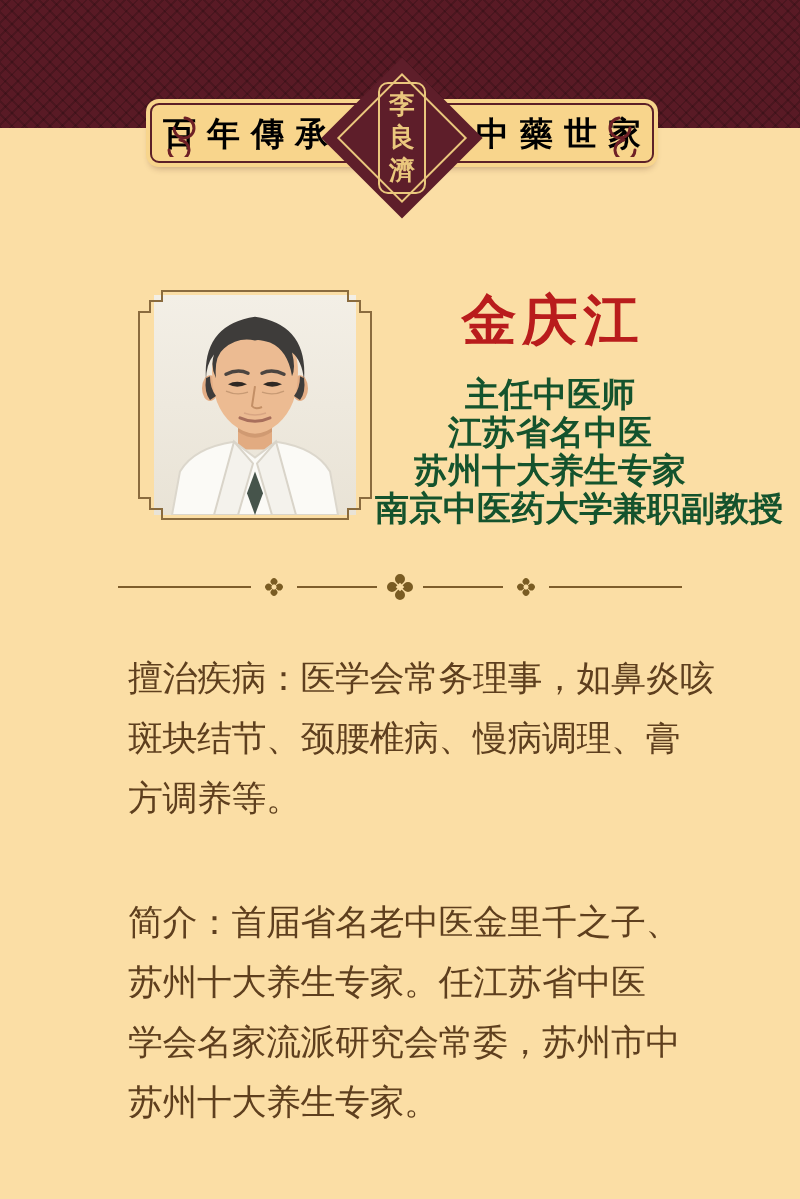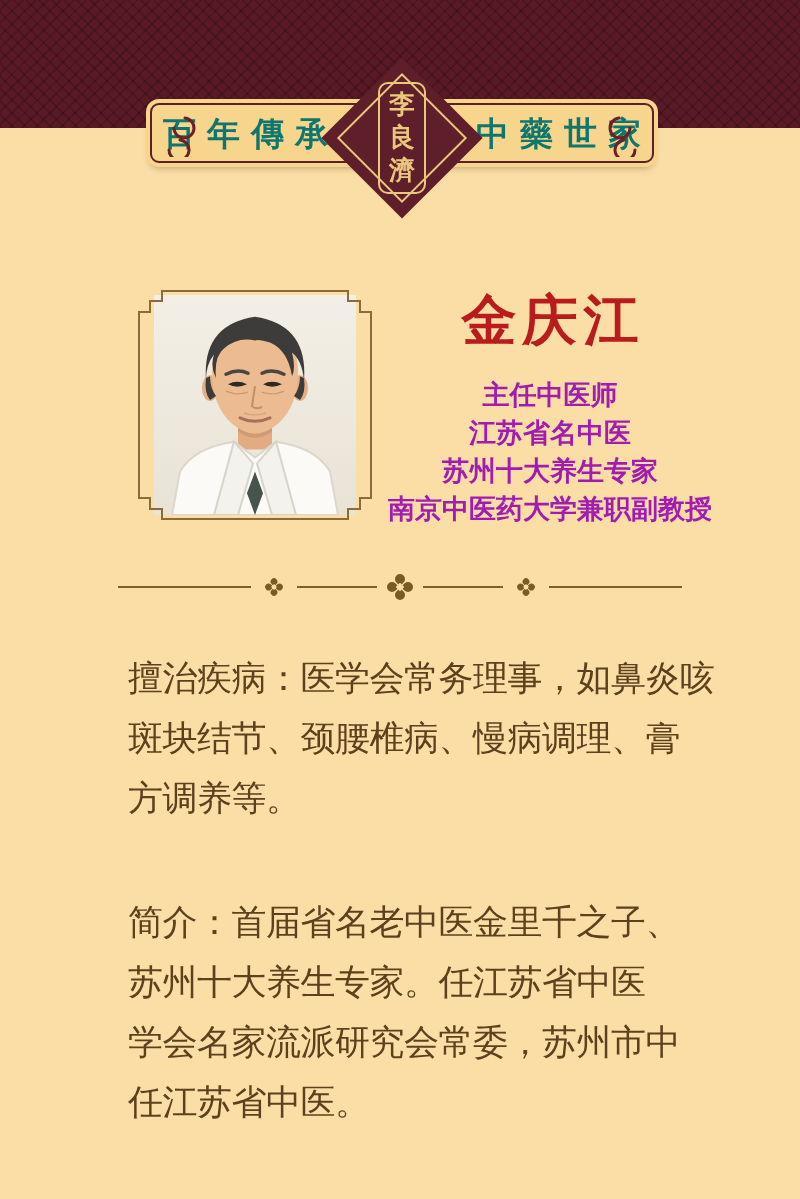--- a/index.html
+++ b/index.html
@@ -29,21 +29,21 @@
     border:2px solid #5C2028;
     border-radius:9px;
     box-shadow:0 0 0 4px #F8D58C, 0 5px 7px rgba(60,15,20,0.30);
     display:flex;align-items:center;
   }
   .ribbon-half{
     flex:1;display:flex;align-items:center;justify-content:center;
     font-family:Liberation Serif, serif;
     font-weight:bold;
     font-size:33px;letter-spacing:11px;
-    color:#0f766e;
+    color:#000000;
     padding-top:2px;
     text-indent:11px; 
     white-space:nowrap;
   }
   .ribbon-spacer{width:170px;height:100%;}
   .curl{position:absolute;top:6px;}
   .curl.left{left:5px;}
   .curl.right{right:5px;transform:scaleX(-1);}
   
   .diamond{
@@ -75,21 +75,21 @@
     position:absolute;left:375px;top:284px;width:350px;
     text-align:center;
     font-family:"Liberation Serif", serif;
   }
   .doctor-name{
     font-size:55px;font-weight:bold;color:#b91c1c;
     letter-spacing:6px;text-indent:6px;
     margin:0 0 18px 0;white-space:nowrap;
   }
   .doctor-title{
-    font-size:27px;line-height:38px;color:#a21caf;font-weight:bold;
+    font-size:34px;line-height:38px;color:#14532d;font-weight:bold;
     white-space:nowrap;
   }
   
   .divider{
     position:absolute;left:118px;top:569px;width:564px;height:36px;
     display:flex;align-items:center;
   }
   .dline{border-top:2px solid #7E5D2B;height:0;}
   .dline.outer{flex:1.65;}
   .dline.inner{flex:1;}
@@ -228,16 +228,16 @@
   <div class="para specialty">
     <div>擅治疾病：医学会常务理事，如鼻炎咳</div>
     <div>斑块结节、颈腰椎病、慢病调理、膏</div>
     <div>方调养等。</div>
   </div>
 
   <div class="para bio">
     <div>简介：首届省名老中医金里千之子、</div>
     <div>苏州十大养生专家。任江苏省中医</div>
     <div>学会名家流派研究会常委，苏州市中</div>
-    <div>任江苏省中医。</div>
+    <div>苏州十大养生专家。</div>
   </div>
 
 </div>
 
 </body></html>

